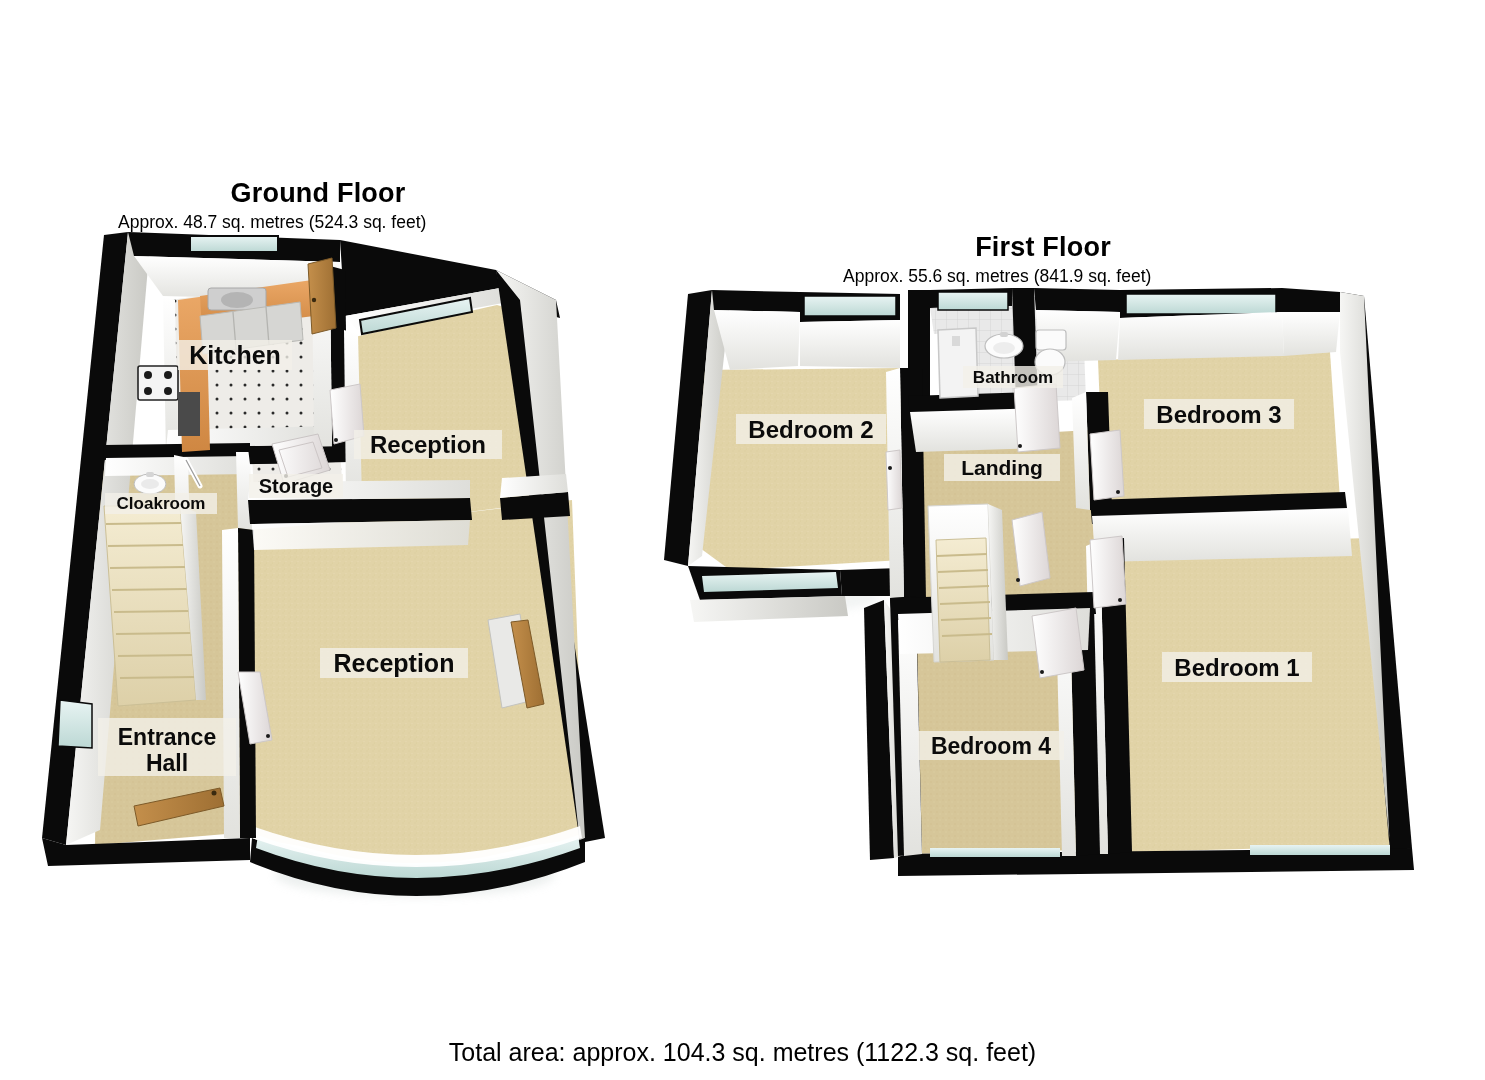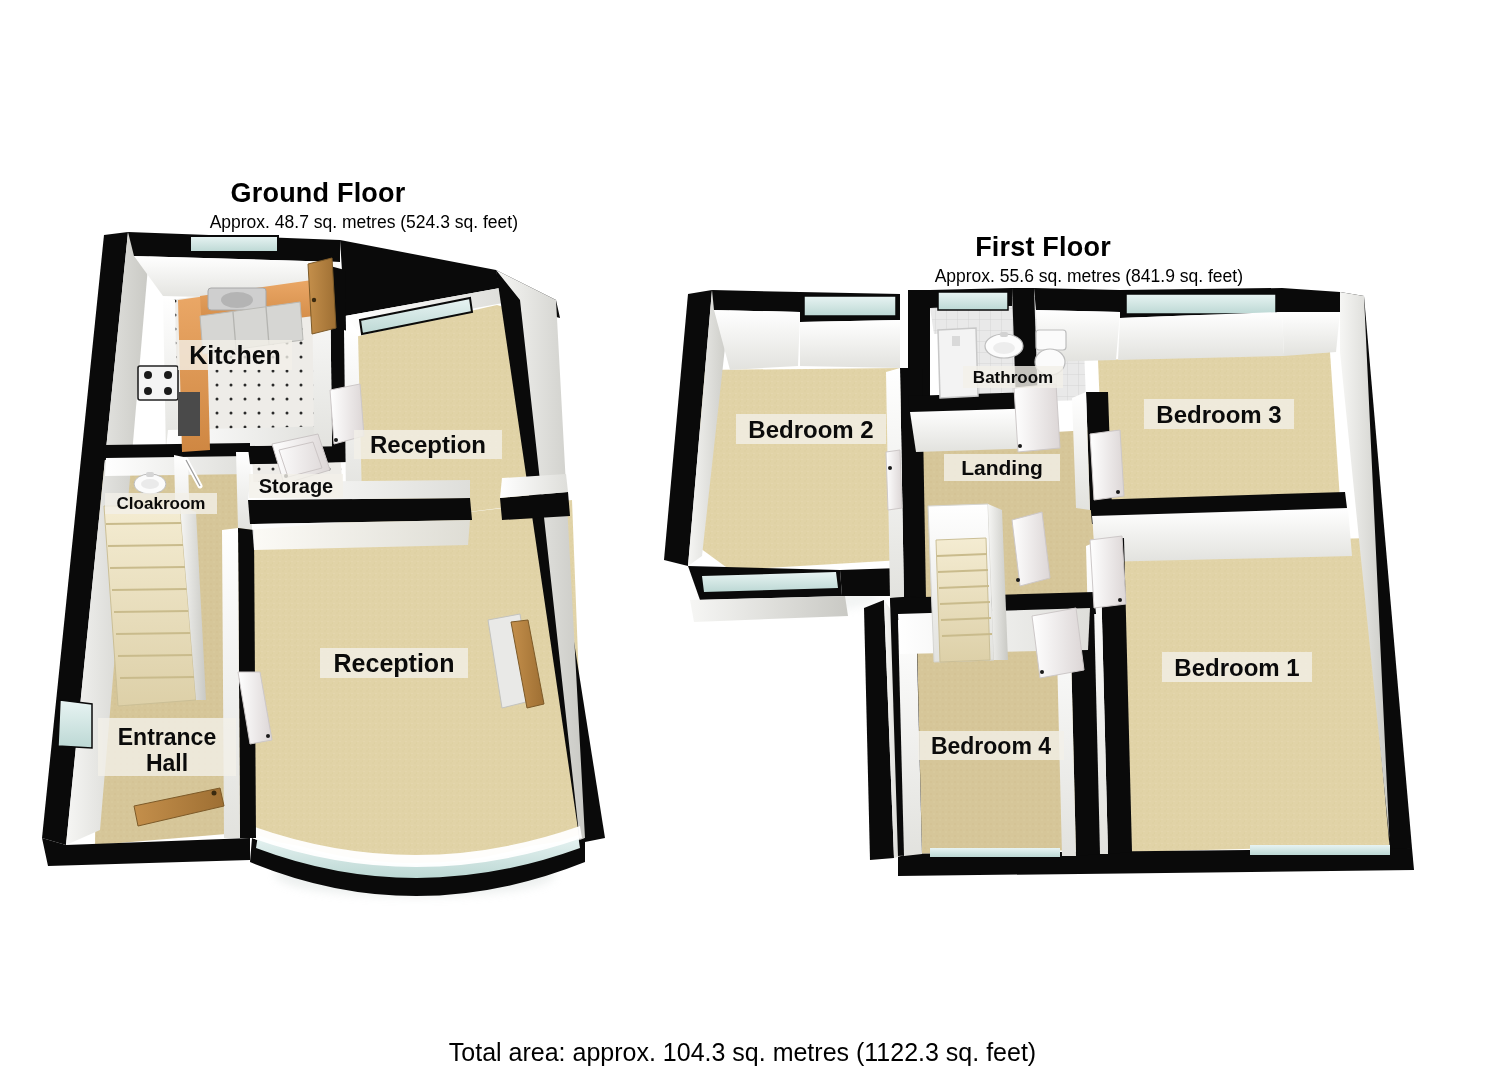--- a/index.html
+++ b/index.html
@@ -1,19 +1,19 @@
 <!DOCTYPE html>
 <html><head>
 <meta charset="utf-8">
 <style>
   html,body{margin:0;padding:0;background:#ffffff;}
   body{width:1485px;height:1080px;position:relative;overflow:hidden;
        font-family:"Liberation Sans",sans-serif;color:#000;}
   .floor-title{position:absolute;text-align:center;font-weight:bold;font-size:27px;letter-spacing:.2px;}
-  .floor-sub{position:absolute;text-align:right;font-size:17.5px;font-weight:400;}
+  .floor-sub{position:absolute;text-align:left;font-size:17.5px;font-weight:400;}
   .total-area{position:absolute;left:0;width:1485px;text-align:center;font-size:25px;}
   svg{position:absolute;left:0;top:0;}
   .rlabel{font-family:"Liberation Sans",sans-serif;font-weight:bold;fill:#0b0b0b;}
   .lblbg{fill:#f2f0e8;fill-opacity:.80;}
 </style>
 </head>
 <body>
 
 <svg width="1485" height="1080" viewBox="0 0 1485 1080">
   <defs>

